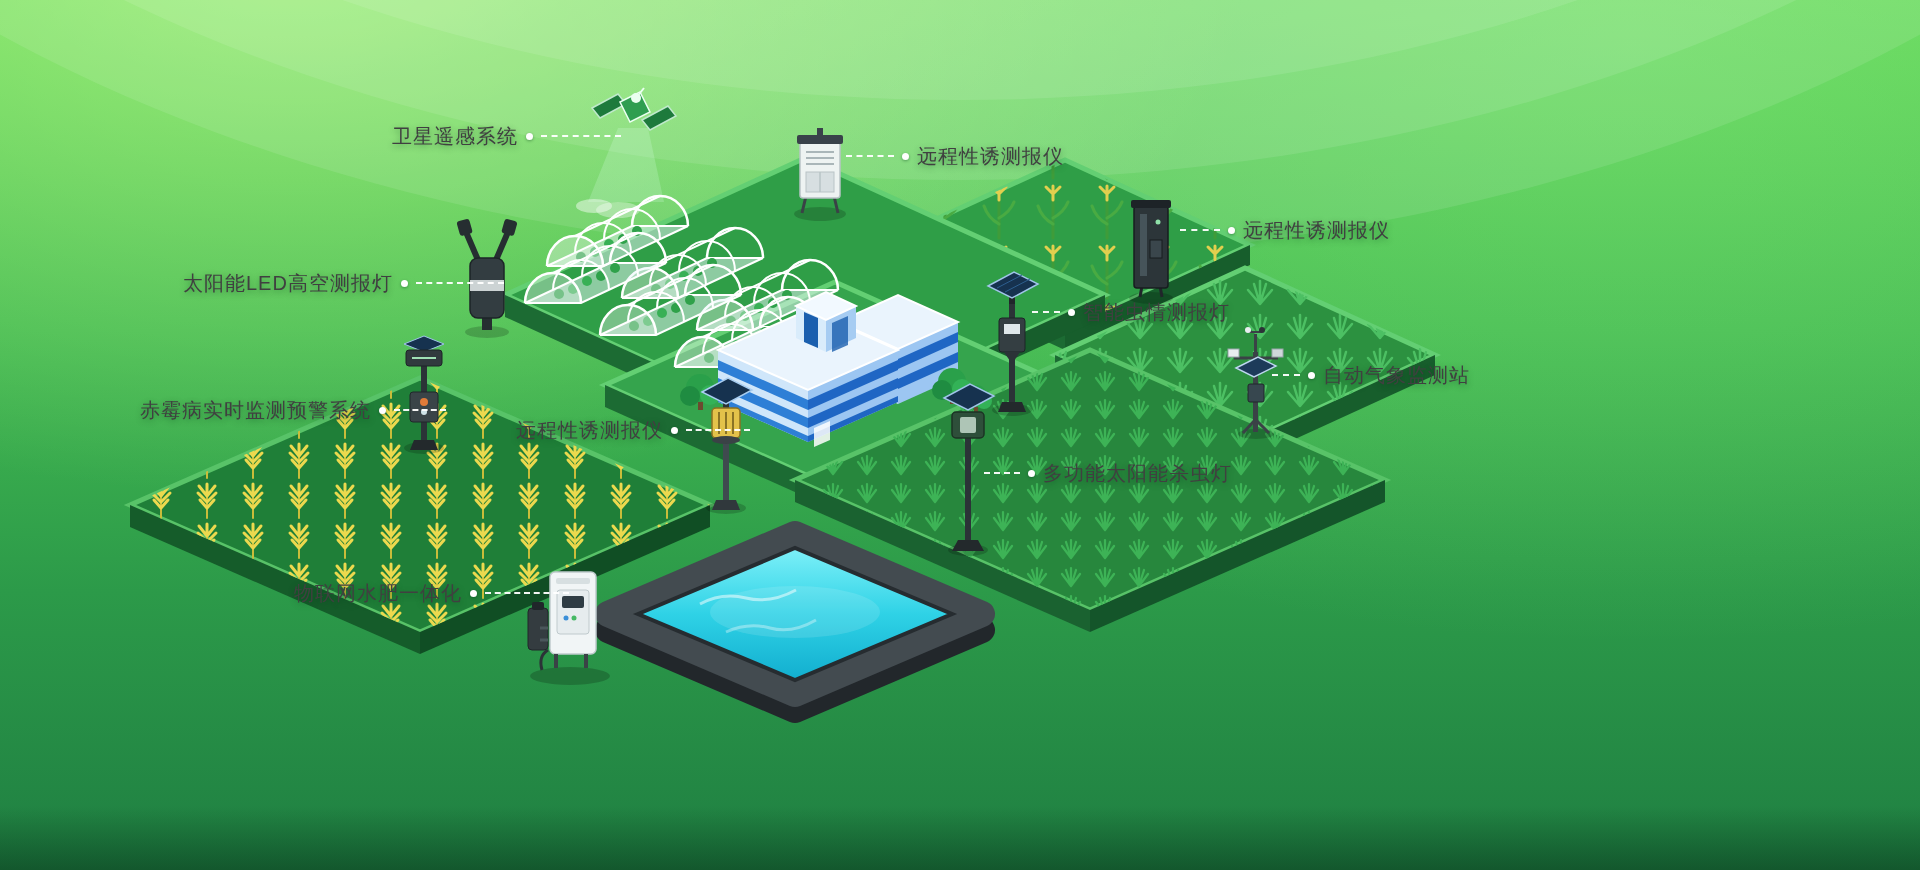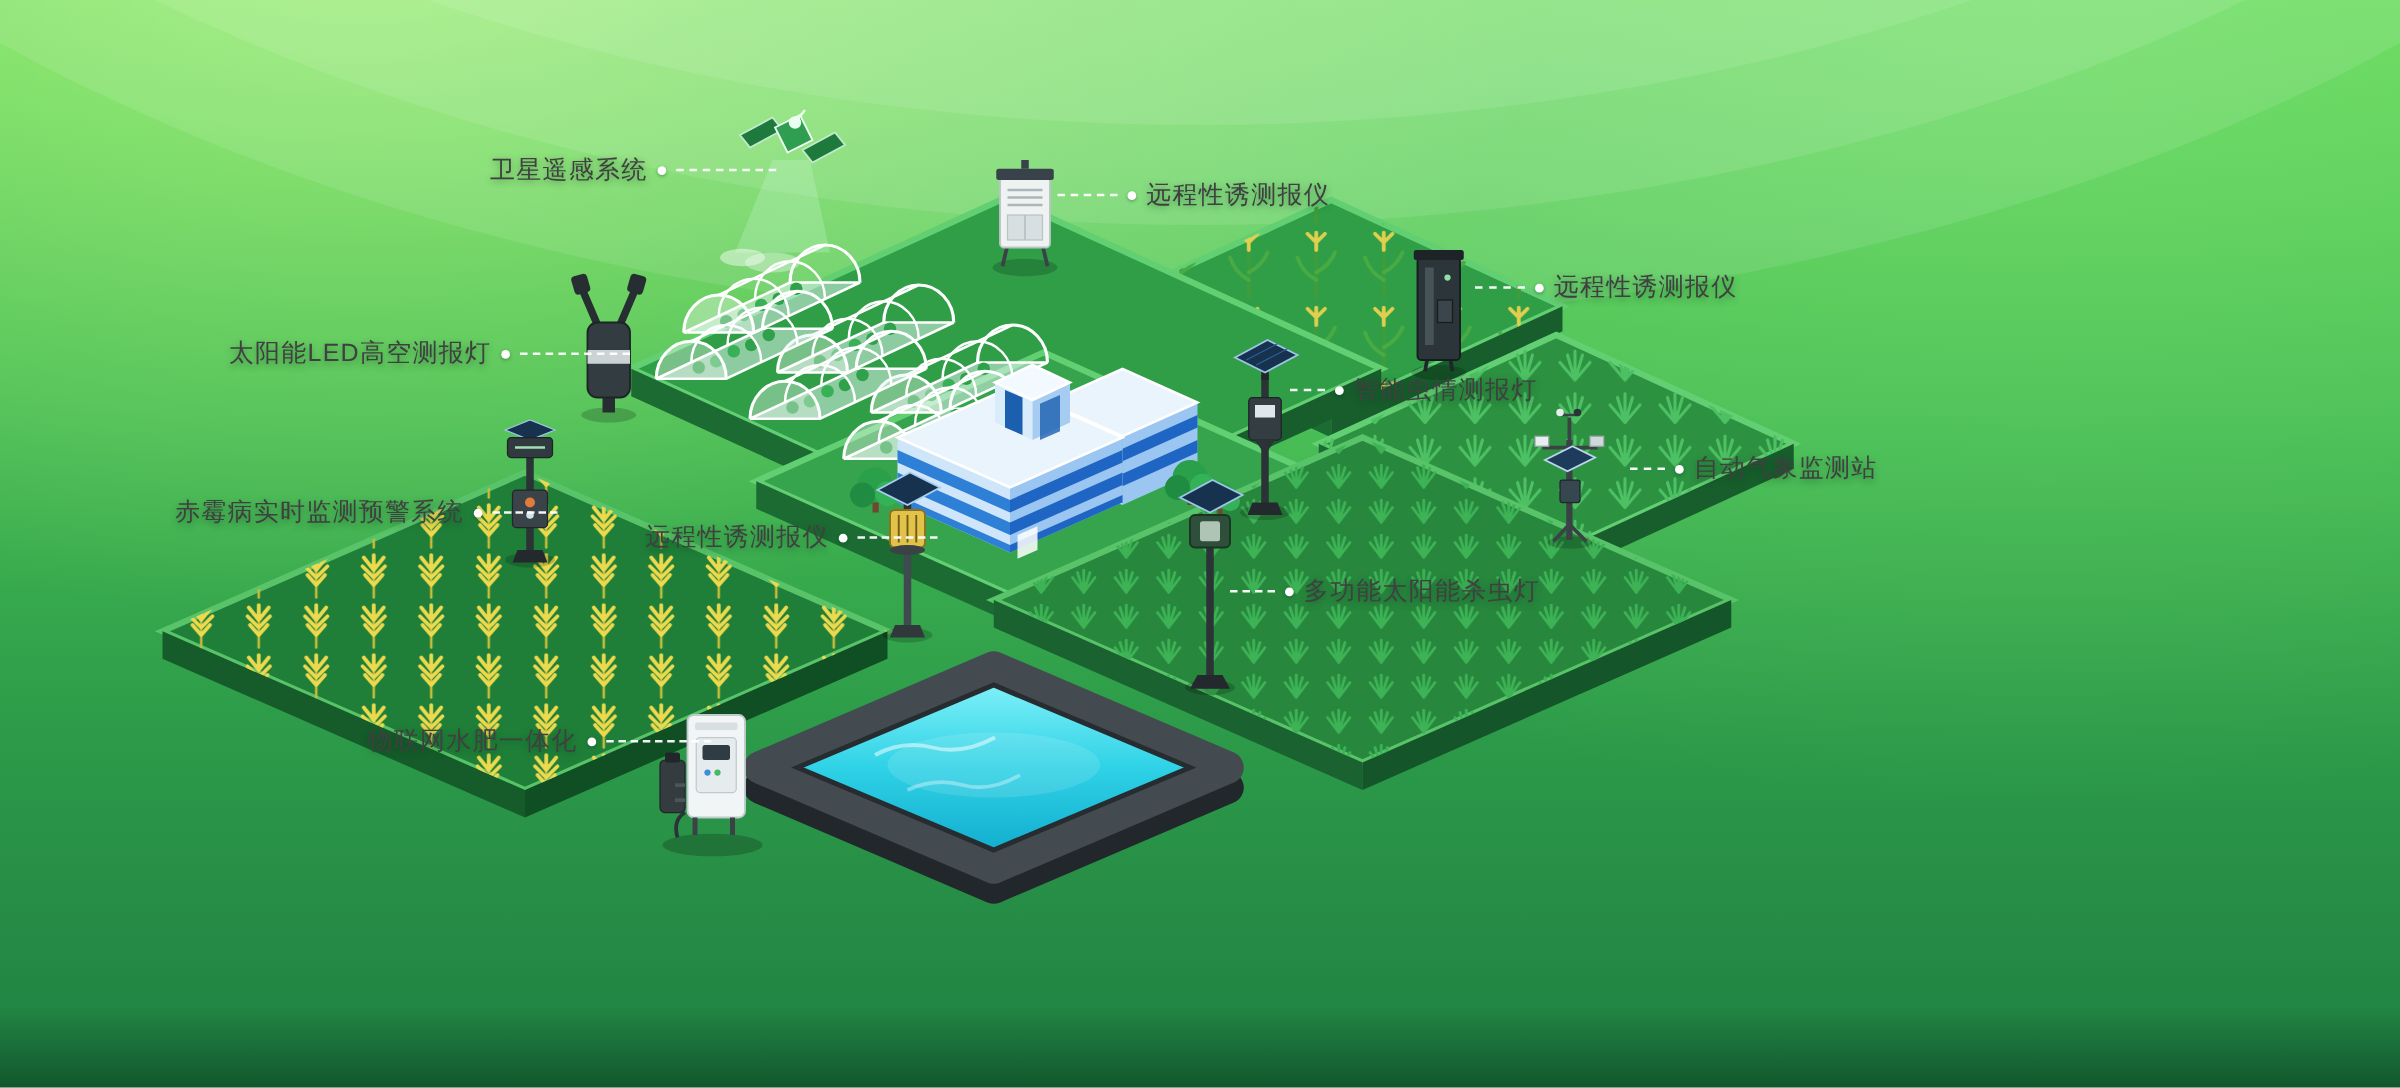--- a/index.html
+++ b/index.html
@@ -21,21 +21,21 @@
   .label .dot{width:7px;height:7px;border-radius:50%;background:#fff;margin:0 8px;flex:0 0 auto;
     box-shadow:0 1px 3px rgba(0,60,25,.4);}
   .label .dash{height:0;border-top:2px dashed rgba(255,255,255,.95);flex:0 0 auto;}
   .w28{width:28px}.w36{width:36px}.w40{width:40px}.w48{width:48px}
   .w52{width:52px}.w64{width:64px}.w80{width:80px}.w84{width:84px}.w88{width:88px}
   .lbl-satellite{left:392px;top:126px}
   .lbl-insect{left:846px;top:146px}
   .lbl-spore{left:1180px;top:220px}
   .lbl-solar-led{left:183px;top:273px}
   .lbl-pheromone{left:1032px;top:302px}
-  .lbl-weather{left:1304px;top:365px}
+  .lbl-weather{left:1272px;top:365px}
   .lbl-scab{left:140px;top:400px}
   .lbl-solar-lamp{left:516px;top:420px}
   .lbl-multi{left:984px;top:463px}
   .lbl-water{left:294px;top:583px}
 </style>
 </head>
 <body>
 
 <div class="stage">
 

